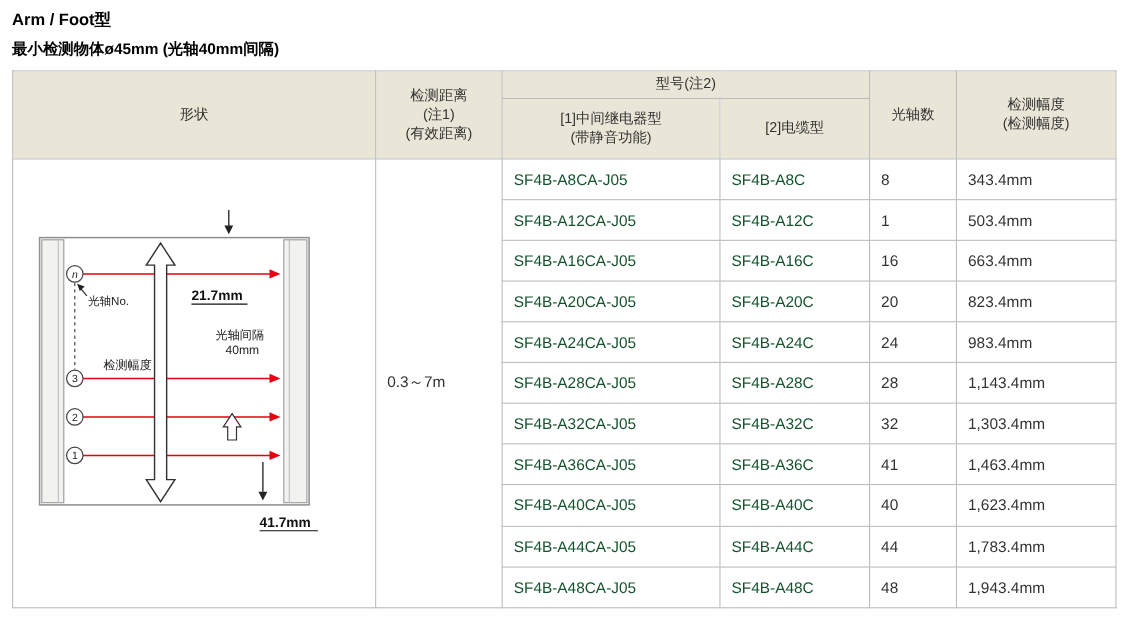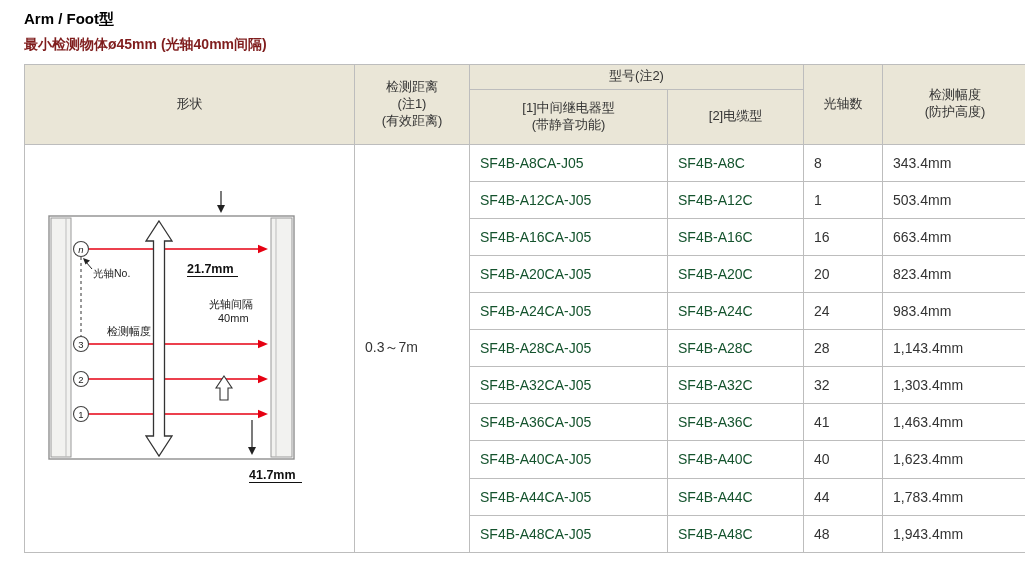--- a/index.html
+++ b/index.html
@@ -6,34 +6,34 @@
     margin: 0;
     padding: 0;
     background: #ffffff;
     font-family: "Liberation Sans", "DejaVu Sans", sans-serif;
     color: #222;
   }
   .page {
     width: 1025px;
     height: 564px;
     box-sizing: border-box;
-    padding: 8px 10px 0 24px;
+    padding: 8px 10px 0 11px;
     overflow: hidden;
   }
   .title {
     font-size: 15px;
     font-weight: bold;
     color: #000;
     margin: 2px 0 8px 0;
     line-height: 1.2;
   }
   .subtitle {
     font-size: 14px;
     font-weight: bold;
-    color: #7f1d1d;
+    color: #000000;
     margin: 0 0 11px 0;
     line-height: 1.2;
   }
   table.spec-table {
     border-collapse: collapse;
     table-layout: fixed;
     width: 1003px;
   }
   .spec-table th, .spec-table td {
     border: 1px solid #bdbdbd;
@@ -100,21 +100,21 @@
         <th rowspan="2">形状</th>
         <th rowspan="2">
           <span class="line">检测距离</span>
           <span class="line">(注1)</span>
           <span class="line">(有效距离)</span>
         </th>
         <th colspan="2" class="group">型号(注2)</th>
         <th rowspan="2">光轴数</th>
         <th rowspan="2">
           <span class="line">检测幅度</span>
-          <span class="line">(防护高度)</span>
+          <span class="line">(检测幅度)</span>
         </th>
       </tr>
       <tr class="h2">
         <th>
           <span class="line">[1]中间继电器型</span>
           <span class="line">(带静音功能)</span>
         </th>
         <th>[2]电缆型</th>
       </tr>
     </thead>

